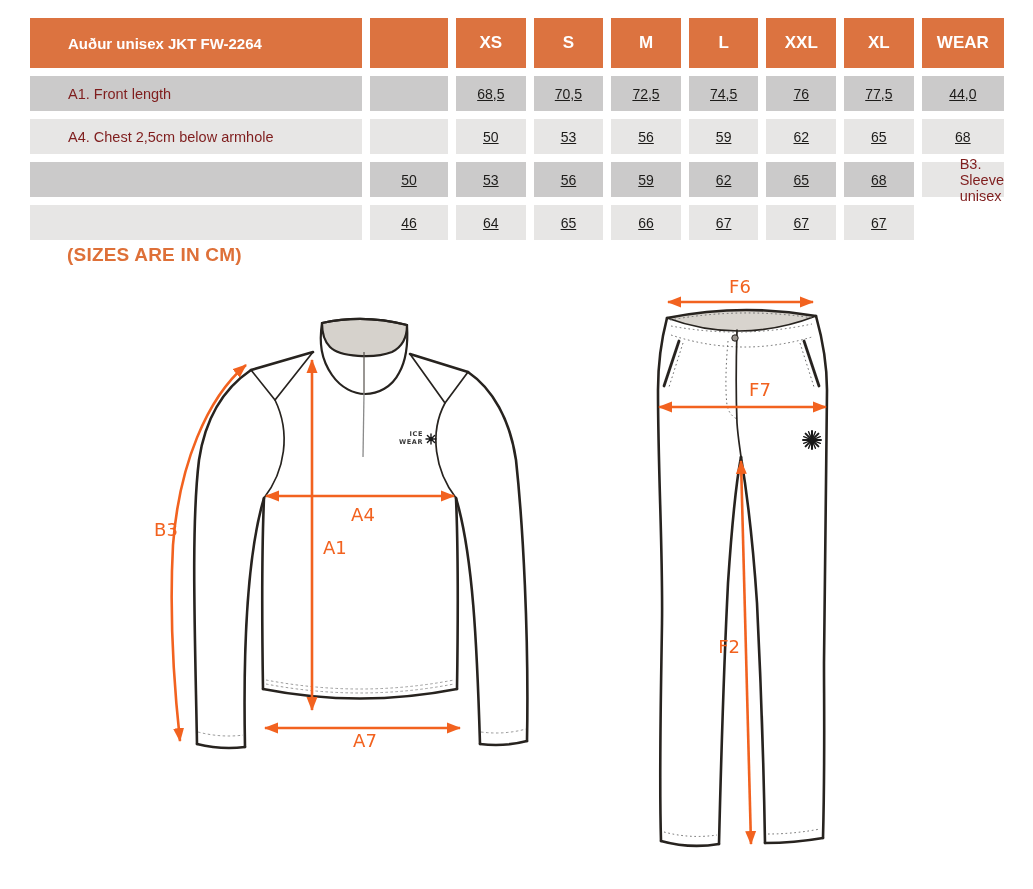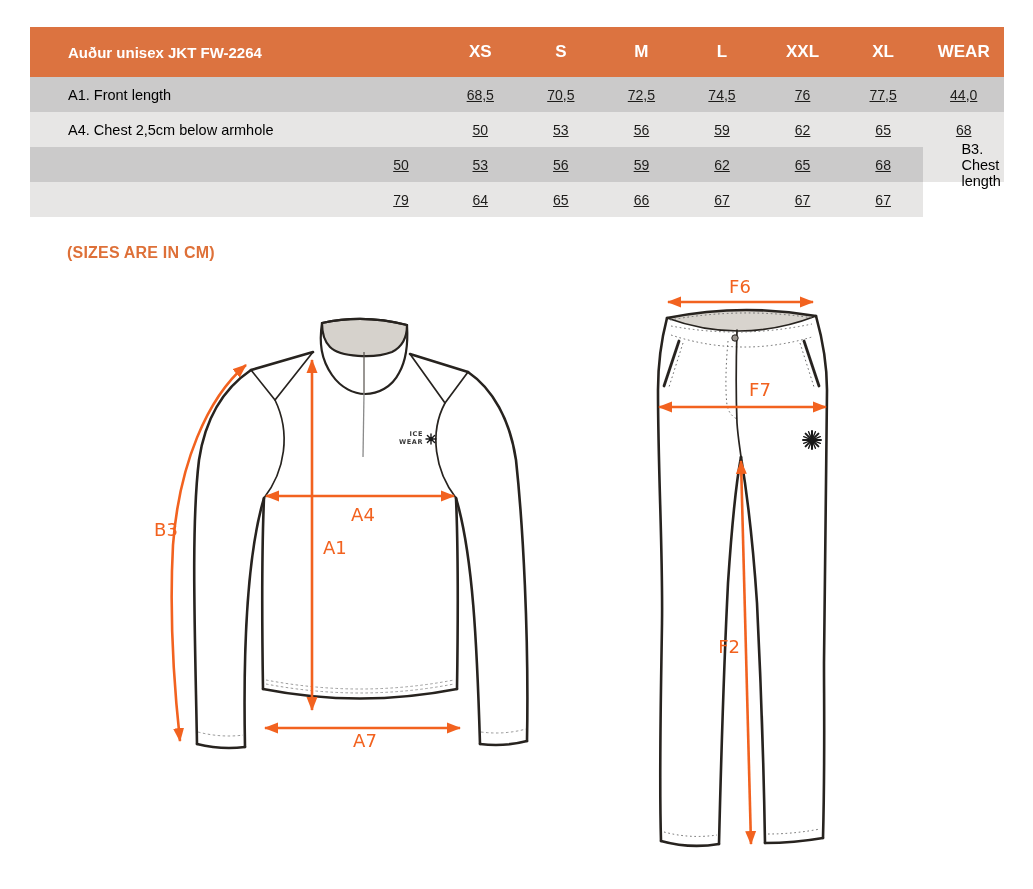--- a/index.html
+++ b/index.html
@@ -1,30 +1,30 @@
 <!DOCTYPE html>
 <html><head>
 <meta charset="utf-8">
 <style>
   html,body{margin:0;padding:0;background:#fff;}
   .page{position:relative;width:1033px;height:889px;background:#fff;overflow:hidden;
         font-family:"Liberation Sans",sans-serif;}
   
-  .size-table{position:absolute;left:30px;top:27px;width:974px;
+  .size-table{position:absolute;left:30px;top:18px;width:974px;
     display:grid;grid-template-columns:332px 78px repeat(7,1fr);
-    grid-template-rows:50px repeat(4,35px);gap:0;}
+    grid-template-rows:50px repeat(4,35px);gap:8px;}
   .cell{display:flex;align-items:center;justify-content:center;}
   .cell.head{background:#DC7340;color:#fff;font-weight:bold;font-size:17px;}
   .cell.title{justify-content:flex-start;padding-left:38px;font-size:15px;}
   .cell.rowdark{background:#CBCACA;}
   .cell.rowlight{background:#E7E6E5;}
-  .cell.lbl{justify-content:flex-start;padding-left:38px;font-size:14.5px;color:#000000;}
+  .cell.lbl{justify-content:flex-start;padding-left:38px;font-size:14.5px;color:#7f1d1d;}
   .cell.val{font-size:14px;color:#1d1c1a;text-decoration:underline;}
   
-  .note{position:absolute;left:67px;top:244px;color:#DE7038;font-size:16px;
+  .note{position:absolute;left:67px;top:244px;color:#DE7038;font-size:19px;
         font-weight:bold;letter-spacing:.2px;}
   
   .jacket-svg{position:absolute;left:135px;top:295px;}
   .pants-svg{position:absolute;left:640px;top:275px;}
   .sil{stroke:#27231f;stroke-width:2.6;fill:none;stroke-linecap:round;stroke-linejoin:round;}
   .sil2{stroke:#27231f;stroke-width:2.2;fill:none;stroke-linecap:round;stroke-linejoin:round;}
   .seam{stroke:#27231f;stroke-width:1.7;fill:none;stroke-linecap:round;stroke-linejoin:round;}
   .thin{stroke:#55504b;stroke-width:1.2;fill:none;}
   .stitch{stroke:#9a9a9a;stroke-width:1;fill:none;stroke-dasharray:2.5 2.5;}
   .dot{stroke:#6b6b6b;stroke-width:1;fill:none;stroke-dasharray:1.6 2.8;}
@@ -74,23 +74,23 @@
 
     <div class="cell rowdark"></div>
     <div class="cell rowdark val">50</div>
     <div class="cell rowdark val">53</div>
     <div class="cell rowdark val">56</div>
     <div class="cell rowdark val">59</div>
     <div class="cell rowdark val">62</div>
     <div class="cell rowdark val">65</div>
     <div class="cell rowdark val">68</div>
 
-    <div class="cell rowlight lbl">B3. Chest length</div>
+    <div class="cell rowlight lbl">B3. Sleeve unisex</div>
     <div class="cell rowlight"></div>
-    <div class="cell rowlight val">79</div>
+    <div class="cell rowlight val">46</div>
     <div class="cell rowlight val">64</div>
     <div class="cell rowlight val">65</div>
     <div class="cell rowlight val">66</div>
     <div class="cell rowlight val">67</div>
     <div class="cell rowlight val">67</div>
     <div class="cell rowlight val">67</div>
   </div>
 
   <div class="note">(SIZES ARE IN CM)</div>
 

